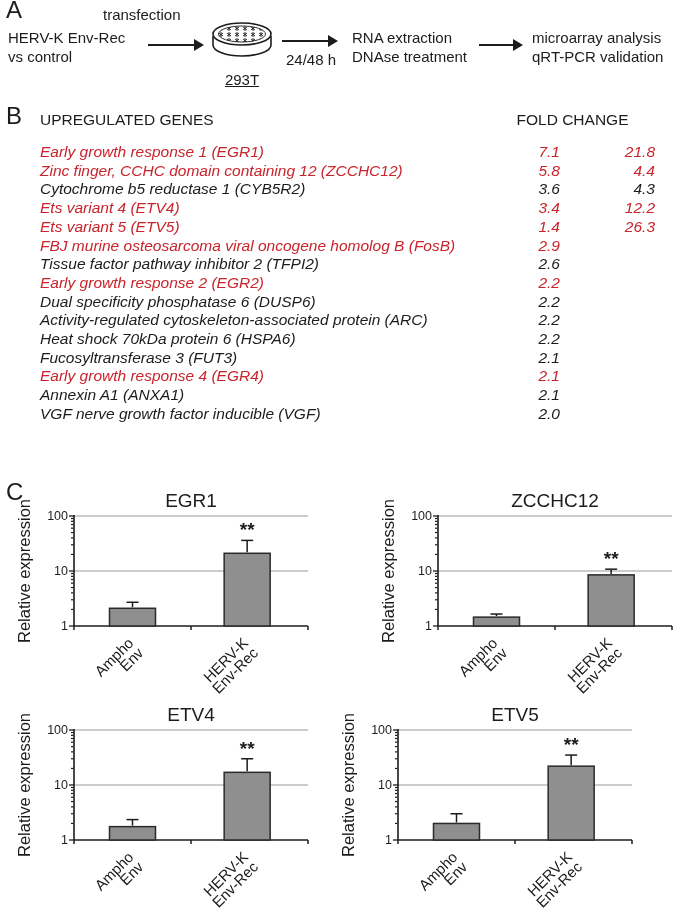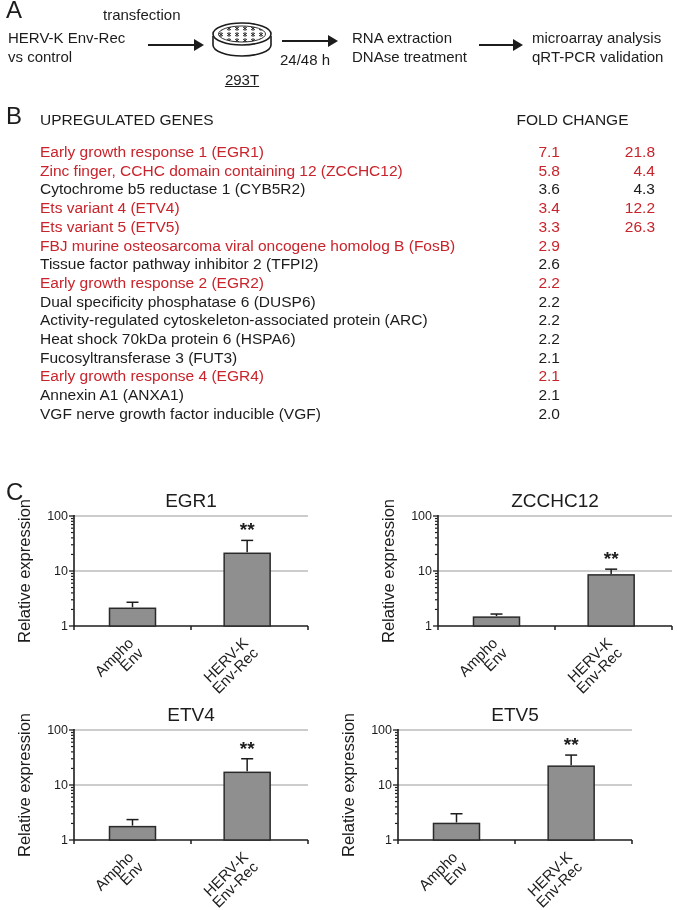--- a/index.html
+++ b/index.html
@@ -28,21 +28,21 @@
   }
   .dish{position:absolute;}
   
   .panel-b{position:absolute;left:0;top:108px;width:677px;height:372px;}
   .table-b{position:absolute;left:40px;top:2px;right:22px;font-size:15.5px;}
   .tb-row{display:grid;grid-template-columns:1fr 70px 95px;line-height:18.7px;}
   .tb-head1{display:grid;grid-template-columns:1fr 165px;line-height:19px;}
   .tb-head1 .fold{text-align:center;}
   .tb-head2{display:grid;grid-template-columns:1fr 70px 95px;line-height:19px;margin-top:4px;}
   .tb-head2 span{text-align:center;}
-  .tb-body{margin-top:14px;}
+  .tb-body{margin-top:14px;font-style:italic;}
   .num{text-align:right;}
   .hl{color:var(--hl,#c9232b);}
   
   .panel-c{position:absolute;left:0;top:480px;width:677px;height:430px;}
   .chart-host{position:absolute;width:330px;height:212px;}
   .chart-host svg{display:block;}
 </style>
 </head>
 <body>
 
@@ -66,21 +66,21 @@
           <path d="M1,1 L5,4 M5,1 L1,4 M3,0 L3,5" stroke="#1c1c1c" stroke-width="0.9" fill="none"></path>
         </pattern>
       </defs>
       <path d="M3,16 L3,25 A29,11 0 0 0 61,25 L61,16" fill="#ffffff" stroke="#1c1c1c" stroke-width="1.6"></path>
       <ellipse cx="32" cy="14" rx="29" ry="11" fill="#ffffff" stroke="#1c1c1c" stroke-width="1.6"></ellipse>
       <ellipse cx="32" cy="14" rx="23.5" ry="8" fill="url(#cellpat)" stroke="#1c1c1c" stroke-width="0.9"></ellipse>
     </svg>
     <span class="pa-text" style="left:210px;top:70px;width:64px;text-align:center;text-decoration:underline;">293T</span>
 
     <div class="arrow" style="left:282px;top:40px;width:54px;"></div>
-    <span class="pa-text" style="left:280px;top:50px;width:62px;">24/48 h</span>
+    <span class="pa-text" style="left:280px;top:50px;width:62px;text-align:center;">24/48 h</span>
 
     <div class="pa-text" style="left:352px;top:28px;">
       <div>RNA extraction</div>
       <div>DNAse treatment</div>
     </div>
 
     <div class="arrow" style="left:479px;top:44px;width:42px;"></div>
 
     <div class="pa-text" style="left:532px;top:28px;">
       <div>microarray analysis</div>
@@ -112,21 +112,21 @@
             <span class="num">3.6</span>
             <span class="num">4.3</span>
           </div>
           <div class="tb-row hl">
             <span>Ets variant 4 (ETV4)</span>
             <span class="num">3.4</span>
             <span class="num">12.2</span>
           </div>
           <div class="tb-row hl">
             <span>Ets variant 5 (ETV5)</span>
-            <span class="num">3.3</span>
+            <span class="num">1.4</span>
             <span class="num">26.3</span>
           </div>
           <div class="tb-row hl">
             <span>FBJ murine osteosarcoma viral oncogene homolog B (FosB)</span>
             <span class="num">2.9</span>
             <span class="num"></span>
           </div>
           <div class="tb-row">
             <span>Tissue factor pathway inhibitor 2 (TFPI2)</span>
             <span class="num">2.6</span>

